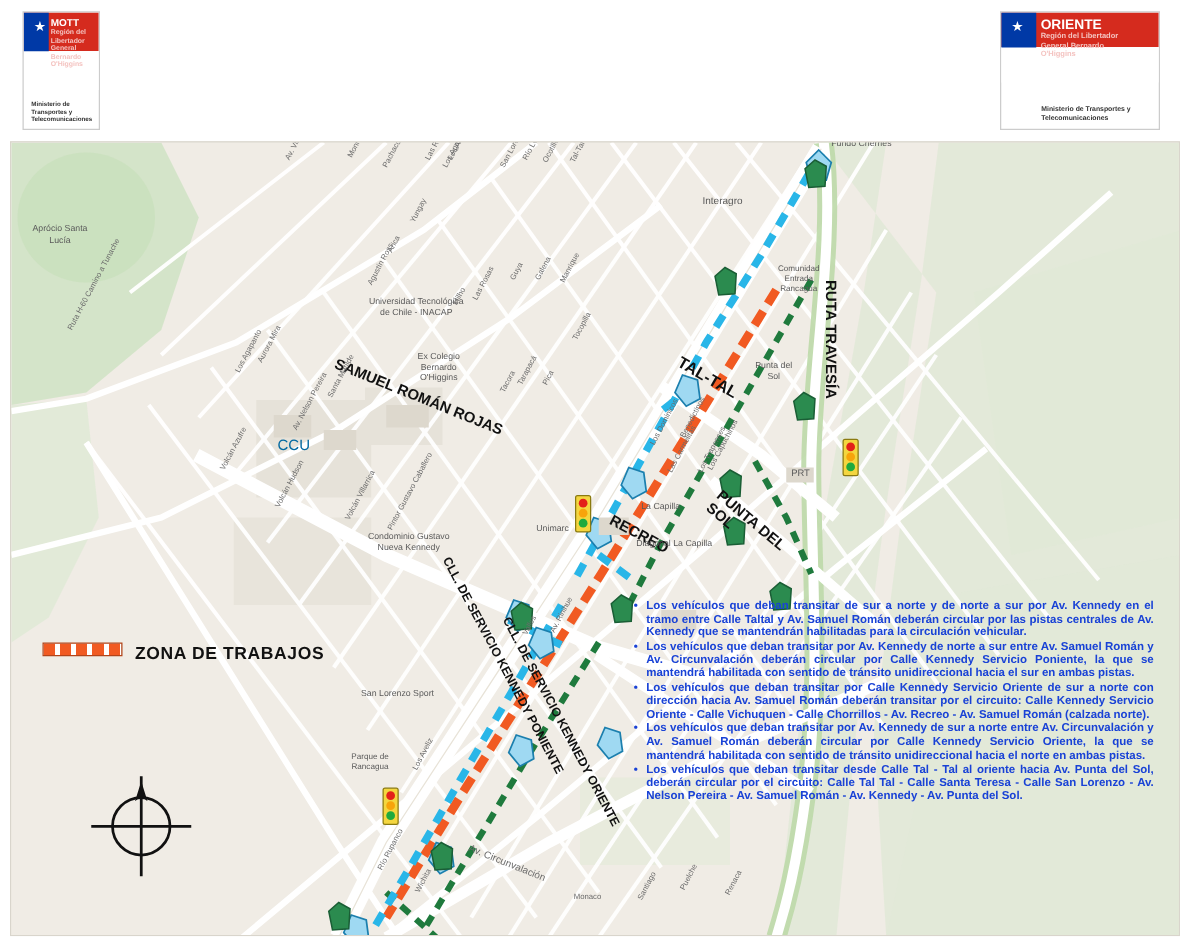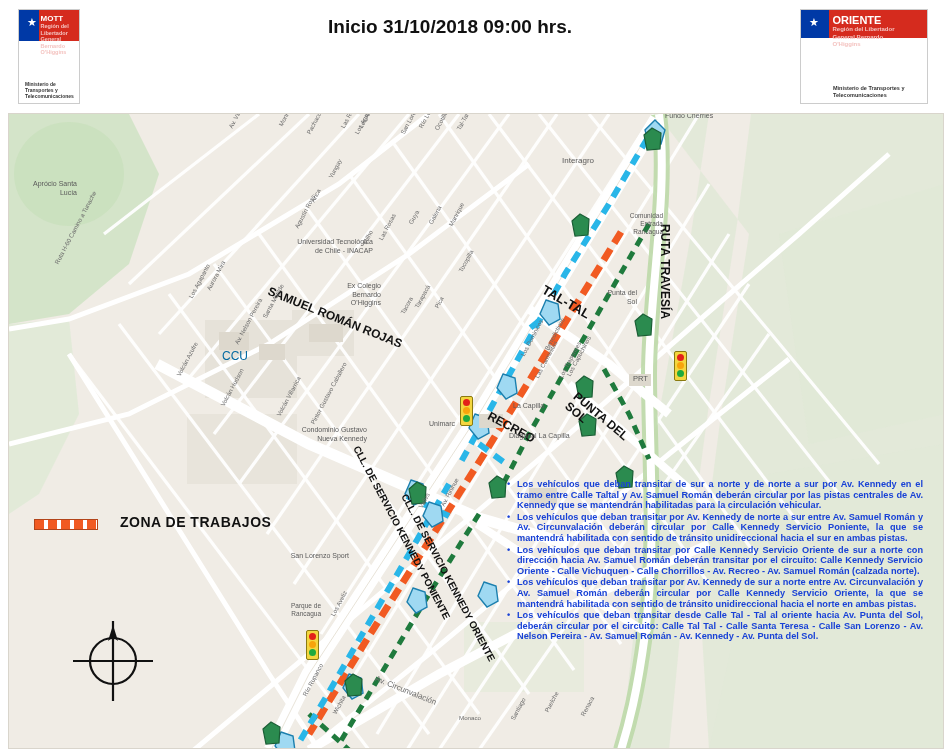--- a/index.html
+++ b/index.html
@@ -149,22 +149,22 @@
   }
   .mapcanvas { position: absolute; inset: 0; }
   .mapcanvas svg { display: block; }
 
   
   .legend {
     position: absolute;
     left: 25px;
     top: 400px;
     display: flex;
-    align-items: flex-end;
-    gap: 22px;
+    align-items: flex-start;
+    gap: 10px;
   }
   .legend-swatch {
     width: 64px;
     height: 11px;
     background: repeating-linear-gradient(90deg,
       #f15a22 0 9px, #ffffff 9px 13px);
     border: 1px solid #b2441a;
     box-sizing: border-box;
   }
   .legend-label {
@@ -246,21 +246,21 @@
     font-weight: bold;
     color: #111111;
     white-space: nowrap;
     transform-origin: left top;
   }
   .arealabel {
     position: absolute;
     font-size: 8px;
     color: #5a5a5a;
     white-space: nowrap;
-    text-align: right;
+    text-align: center;
   }
   .footer-strip {
     position: absolute;
     top: 749px;
     left: 0;
     width: 952px;
     height: 7px;
     background: #ffffff;
   }
 </style>
@@ -277,21 +277,20 @@
         <div class="logo-star">★</div>
         <div class="logo-flag-text">
           <span class="big">MOTT</span>
           <span class="sub">Región del Libertador General Bernardo O'Higgins</span>
         </div>
       </div>
       <div class="logo-caption">Ministerio de Transportes y Telecomunicaciones</div>
     </div>
 
     <div class="title-block">
-      <div class="title-line3">Inicio  31/10/2018 09:00 hrs.</div>
     </div>
 
     <div class="logo logo-right">
       <div class="logo-flag">
         <div class="blue"></div>
         <div class="logo-star">★</div>
         <div class="logo-flag-text">
           <span class="big">ORIENTE</span>
           <span class="sub">Región del Libertador General Bernardo O'Higgins</span>
         </div>

